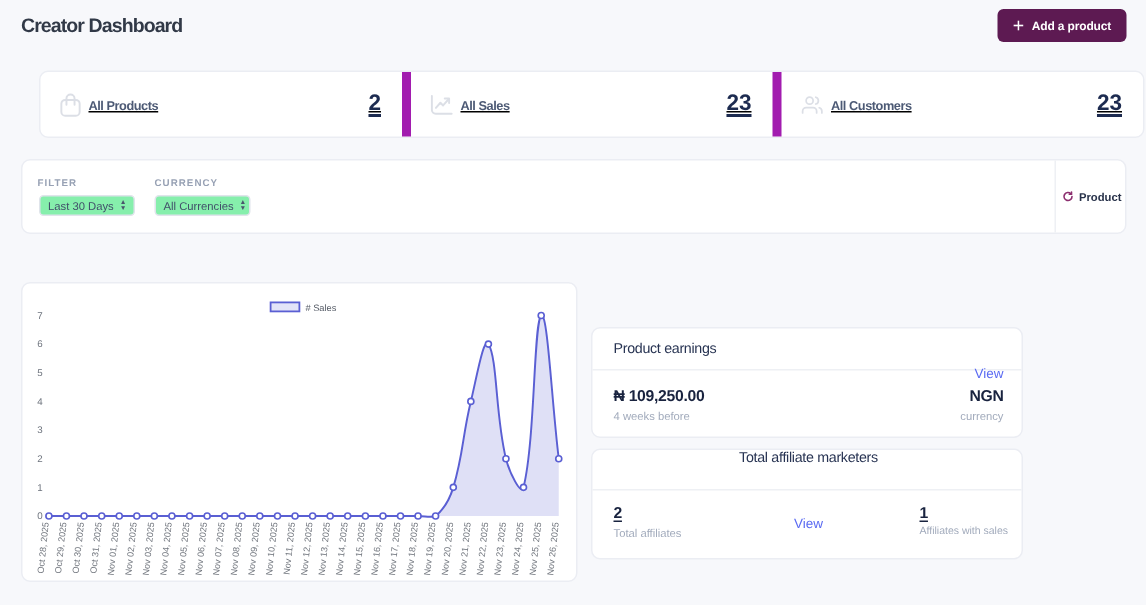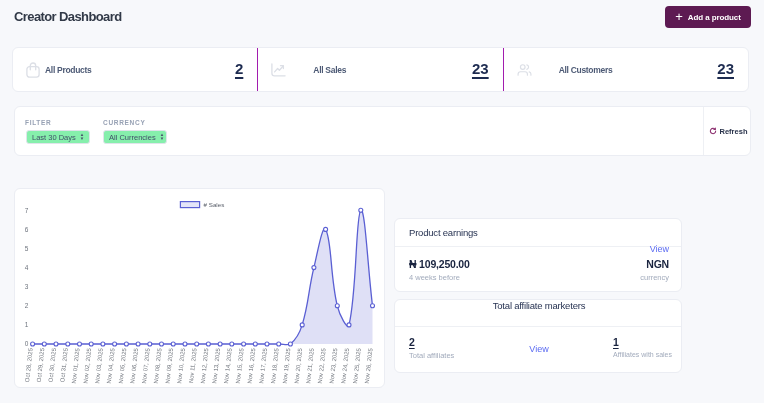--- a/index.html
+++ b/index.html
@@ -7,23 +7,23 @@
   .abs { position:absolute; }
   body { position:relative; }
   .card { position:absolute; background:#fff; border:1px solid #ebedf3; border-radius:6px; }
   .title { left:14px; top:9px; font-size:13px; font-weight:700; color:#313947; letter-spacing:-0.6px; }
   .btn { left:665px; top:6px; width:86px; height:22px; background:#5d1a52; border-radius:4px; color:#fff;
          display:flex; align-items:center; justify-content:center; gap:5px; }
   .btn .plus { font-size:13px; font-weight:400; line-height:1; margin-top:-1px;}
   .btn .bt { font-size:8px; font-weight:700; letter-spacing:-0.1px; }
 
   
-  .stats { left:12px; top:47px; width:737px; height:45px; display:flex; }
+  .stats { left:26px; top:47px; width:737px; height:45px; display:flex;text-decoration:underline; }
   .cell { flex:1; display:flex; align-items:center; padding:0 14px 0 13px; position:relative; }
-  .cell + .cell { border-left:1px solid #a21caf;gap:22px; }
+  .cell + .cell { border-left:6px solid #a21caf; }
   .cell .lab { font-size:8.5px; font-weight:700; color:#4d5a75; margin-left:5px; letter-spacing:-0.3px;}
   .cell .num { margin-left:auto; font-size:15px; font-weight:700; color:#1d2b50; text-decoration:underline; text-underline-offset:2.5px; text-decoration-thickness:1.5px; margin-top:-3px; }
 
   
   .filter { left:14px; top:106px; width:737px; height:50px; }
   .flab { position:absolute; font-size:6.5px; font-weight:700; letter-spacing:0.7px; color:#97a1b4; top:12px; }
   .sel { position:absolute; top:23px; height:14px; border:1px solid #e0e4eb; border-radius:3px; background:#86efac; white-space:nowrap;
          font-size:7.5px; color:#414f69; display:flex; align-items:center; padding:0 5px; justify-content:space-between; width:64px;}
   .sel .ar { font-size:4.5px; color:#49536b; line-height:1; display:flex; flex-direction:column; margin-left:4px; letter-spacing:0;}
   .fdiv { position:absolute; left:688px; top:0; bottom:0; width:1px; background:#eef0f4; }
@@ -85,21 +85,21 @@
   <span class="flab" style="left:10px;">FILTER</span>
   <div class="sel" style="left:11px;">Last 30 Days <span class="ar">▲<br>▼</span></div>
   <span class="flab" style="left:88px;">CURRENCY</span>
   <div class="sel" style="left:88px; width:64px;">All Currencies <span class="ar">▲<br>▼</span></div>
   <div class="fdiv"></div>
   <div class="refresh">
     <svg width="8" height="8" viewBox="0 0 24 24" fill="none" stroke="#8c2f6f" stroke-width="3.2" stroke-linecap="round">
         <path d="M20 12a8 8 0 1 1-2.3-5.6"></path>
         <path d="M19 3v4.5h-4.5" fill="none"></path>
       </svg>
-    <span class="rt">Refresh</span>
+    <span class="rt">Product</span>
   </div>
 </div>
 
 <div class="card chart">
 <svg width="369" height="198" viewBox="0 0 369 198" style="position:absolute;left:0;top:0;">
 
   <rect x="165.4" y="12.6" width="19.2" height="6" fill="#e3e4f8" stroke="#5a5fd3" stroke-width="1.2"></rect>
   <text x="188.6" y="18.3" font-size="6.2" fill="#555b66"># Sales</text>
 
   <g font-size="6.5" fill="#6d737d" text-anchor="end">

